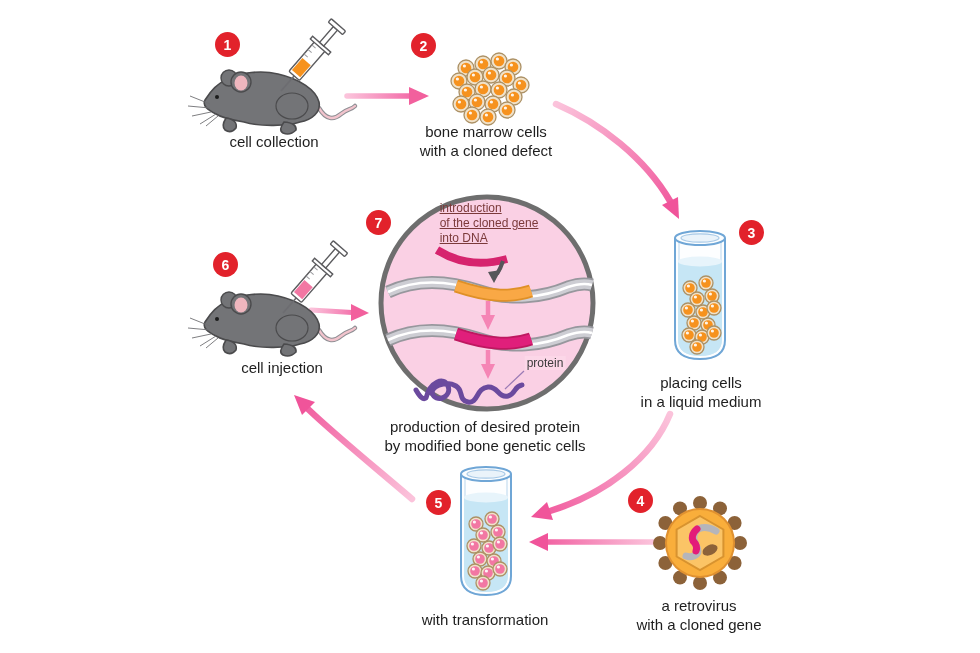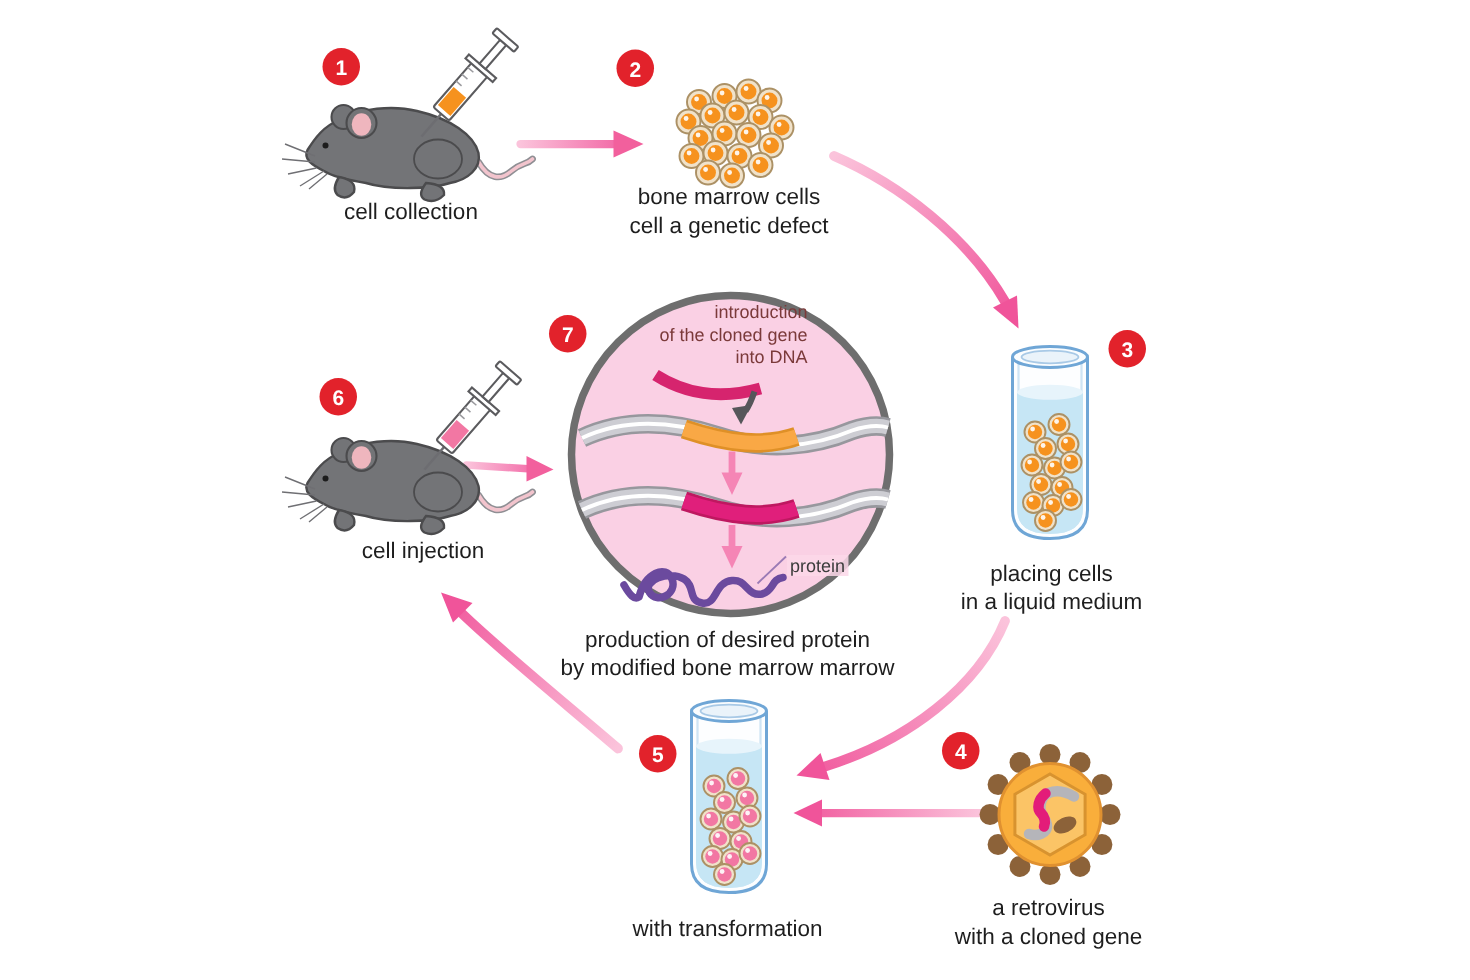--- a/index.html
+++ b/index.html
@@ -1,24 +1,24 @@
 <!DOCTYPE html>
 <html style="--badge_red: #e2222b; --label_color: #1e1e1e; --maroon_text: #7b3a3a; --arrow_pink: #f585b5; --circle_fill: #fad0e4; --circle_border: #6e6e6e; --mouse_grey: #737477; --cell_orange: #f6921e; --cell_pink: #f277a3; --gene_orange: #f9a845; --dna_magenta: #e01f7b; --cloned_gene_pink: #d6246e; --protein_purple: #6b4a9e; --virus_body: #f9ae3b; --virus_brown: #8c6239; --tube_blue: #6fa6d6; --liquid_blue: #c6e6f5;"><head>
 <meta charset="utf-8">
 <style>
   html,body{margin:0;padding:0;background:#fff;}
   #canvas{position:relative;width:980px;height:653px;background:#fff;overflow:hidden;
           font-family:"Liberation Sans",sans-serif;}
   #art{position:absolute;left:0;top:0;}
   .lbl{position:absolute;transform:translateX(-50%);text-align:center;white-space:pre-line;
        font-size:15px;line-height:19px;color:var(--label_color);}
-  .lbl-small{position:absolute;transform:translateX(-50%);text-align:right;white-space:pre-line;
-       font-size:12px;line-height:15px;color:var(--maroon_text);}
+  .lbl-small{position:absolute;transform:translateX(-50%);text-align:left;white-space:pre-line;
+       font-size:12px;line-height:15px;color:var(--maroon_text);text-decoration:underline;}
   .lbl-protein{position:absolute;transform:translateX(-50%);font-size:12px;color:#3c3c3c;
-       background:rgba(251,216,233,.85);padding:0 2px;margin-top:14px;}
+       background:rgba(251,216,233,.85);padding:0 2px;}
   .badge{position:absolute;width:25px;height:25px;border-radius:50%;background:var(--badge_red);
        color:#fff;font-size:14px;font-weight:bold;display:flex;align-items:center;justify-content:center;}
   .cell-ring{fill:#f0e2ca;stroke:#ac9165;stroke-width:1.3;}
   .mouse-body{fill:var(--mouse_grey);stroke:#4b4b4d;stroke-width:1.6;}
   .tube-glass{fill:#fdfeff;stroke:var(--tube_blue);stroke-width:2;}
   .liquid{fill:var(--liquid_blue);}
   .syr{fill:#fff;stroke:#5b5b5e;stroke-width:1.4;}
 </style>
 </head>
 <body>
@@ -367,27 +367,27 @@
 <div class="badge" style="left:215px;top:32px">1</div>
 <div class="badge" style="left:411px;top:33px">2</div>
 <div class="badge" style="left:739px;top:220px">3</div>
 <div class="badge" style="left:628px;top:488px">4</div>
 <div class="badge" style="left:426px;top:490px">5</div>
 <div class="badge" style="left:213px;top:252px">6</div>
 <div class="badge" style="left:366px;top:210px">7</div>
 
 <div class="lbl" style="left:274px;top:132px">cell collection</div>
 <div class="lbl" style="left:486px;top:122px">bone marrow cells
-cell a genetic defect</div>
+with a cloned defect</div>
 <div class="lbl" style="left:701px;top:373px">placing cells
 in a liquid medium</div>
 <div class="lbl" style="left:699px;top:596px">a retrovirus
 with a cloned gene</div>
 <div class="lbl" style="left:485px;top:610px">with transformation</div>
 <div class="lbl" style="left:282px;top:358px">cell injection</div>
 <div class="lbl" style="left:485px;top:417px">production of desired protein
-by modified bone marrow marrow</div>
+by modified bone genetic cells</div>
 <div class="lbl-small" style="left:489px;top:201px">introduction
 of the cloned gene
 into DNA</div>
 <div class="lbl-protein" style="left:545px;top:356px">protein</div>
 
 </div>
 
 </body></html>

